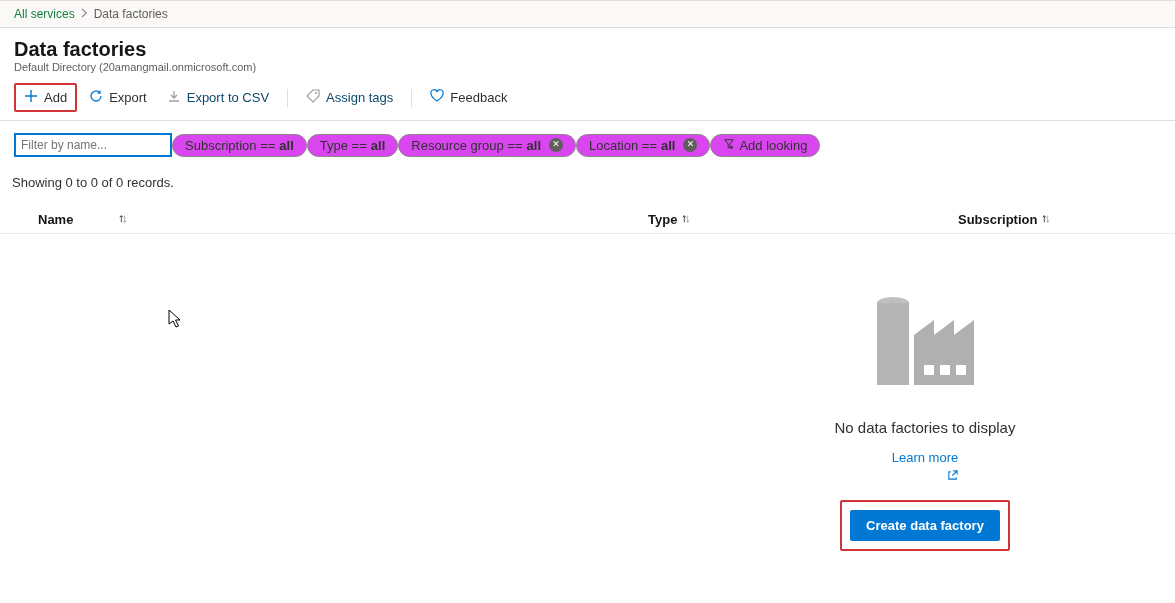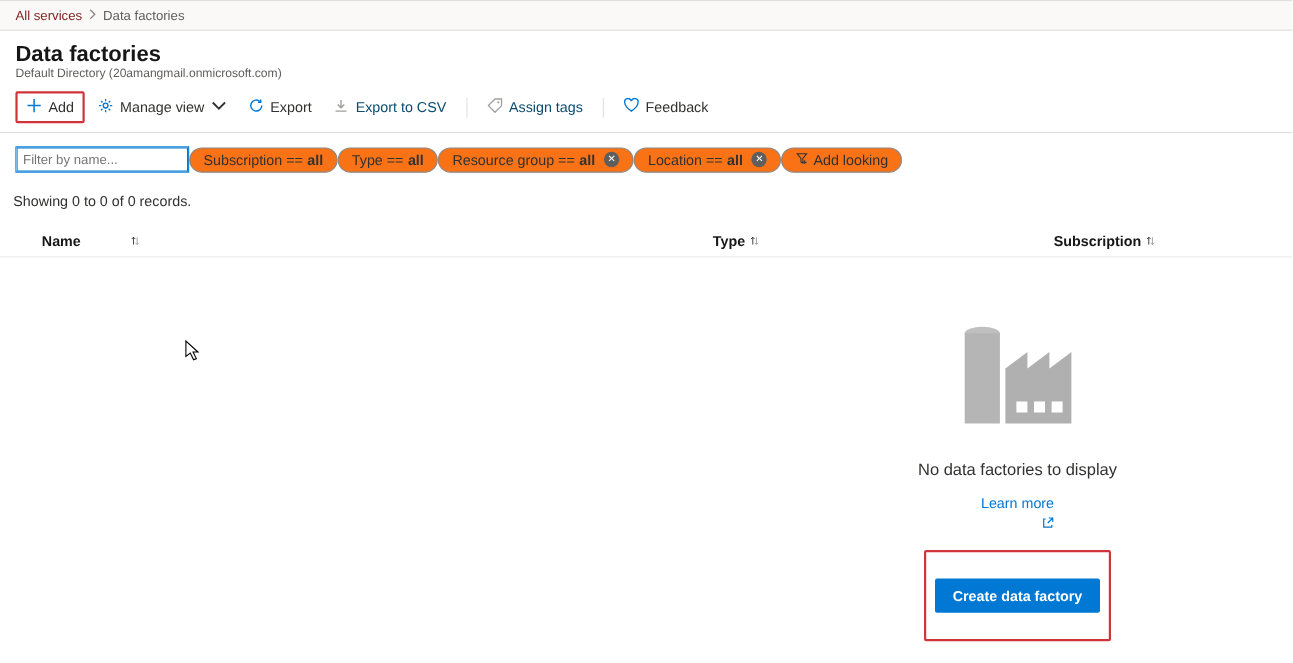--- a/index.html
+++ b/index.html
@@ -18,21 +18,21 @@
     .breadcrumb {
       display: flex;
       align-items: center;
       gap: 6px;
       padding: 6px 14px;
       border-top: 1px solid #e1dfdd;
       border-bottom: 1px solid #e1dfdd;
       background: #faf9f8;
       font-size: 12px;
     }
-    .breadcrumb a.link { color: #7f1d1d; text-decoration: none; }
+    .breadcrumb a.link { color: #15803d; text-decoration: none; }
     .breadcrumb .chev { color: #605e5c; }
     .breadcrumb .current { color: #605e5c; }
 
     
     .page-header {
       padding: 10px 14px 4px 14px;
     }
     .page-title {
       font-size: 20px;
       font-weight: 600;
@@ -89,21 +89,21 @@
       outline: none;
     }
     .pill {
       display: inline-flex;
       gap: 4px;
       border: 1px solid #8a8886;
       border-radius: 20px;
       padding: 3px 12px;
       font-size: 13px;
       color: #323130;
-      background: #f97316;
+      background: #d946ef;
       cursor: pointer;
     }
     .pill .bold { font-weight: 600; }
     .pill .x {
       width: 14px; height: 14px; border-radius: 50%;
       background: #605e5c; color: #fff;
       display: inline-flex; align-items: center; justify-content: center;
       font-size: 9px; line-height: 1;
       margin-left: 4px;
     }
@@ -156,21 +156,21 @@
       font-size: 13px;
       font-weight: 600;
       padding: 8px 16px;
       cursor: pointer;
       border-radius: 2px;
     }
     .btn-wrap {
       padding: 6px;
       margin-top: 8px;
     }
-    .btn-wrap.hl-red { padding: 24px 8px; }
+    .btn-wrap.hl-red { padding: 8px 8px; }
 
     
     .cursor-arrow {
       position: absolute;
       left: 168px;
       top: 309px;
       pointer-events: none;
     }
   </style>
 </head>
@@ -192,34 +192,20 @@
 </div>
 
 <div class="command-bar">
   <div class="cmd hl-red">
     <span class="cmd-icon">
       <svg viewBox="0 0 14 14">
           <path d="M7 1v12M1 7h12" stroke="#0078d4" stroke-width="1.4"></path>
         </svg>
     </span>
     <span>Add</span>
-  </div>
-  <div class="cmd">
-    <span class="cmd-icon">
-      <svg viewBox="0 0 14 14">
-          <circle cx="7" cy="7" r="2.2" fill="none" stroke="#0078d4" stroke-width="1.2"></circle>
-          <path d="M7 1v2M7 11v2M1 7h2M11 7h2M2.8 2.8l1.4 1.4M9.8 9.8l1.4 1.4M2.8 11.2l1.4-1.4M9.8 4.2l1.4-1.4" stroke="#0078d4" stroke-width="1.2"></path>
-        </svg>
-    </span>
-    <span>Manage view</span>
-    <span>
-      <svg viewBox="0 0 10 6" width="10" height="6">
-          <path d="M1 1l4 4 4-4" stroke="#323130" stroke-width="1.2" fill="none"></path>
-        </svg>
-    </span>
   </div>
   <div class="cmd">
     <span class="cmd-icon">
       <svg viewBox="0 0 14 14">
           <path d="M12 7a5 5 0 1 1-1.6-3.7" fill="none" stroke="#0078d4" stroke-width="1.3"></path>
           <path d="M11 1.5V4h-2.5" fill="none" stroke="#0078d4" stroke-width="1.3"></path>
         </svg>
     </span>
     <span>Export</span>
   </div>

